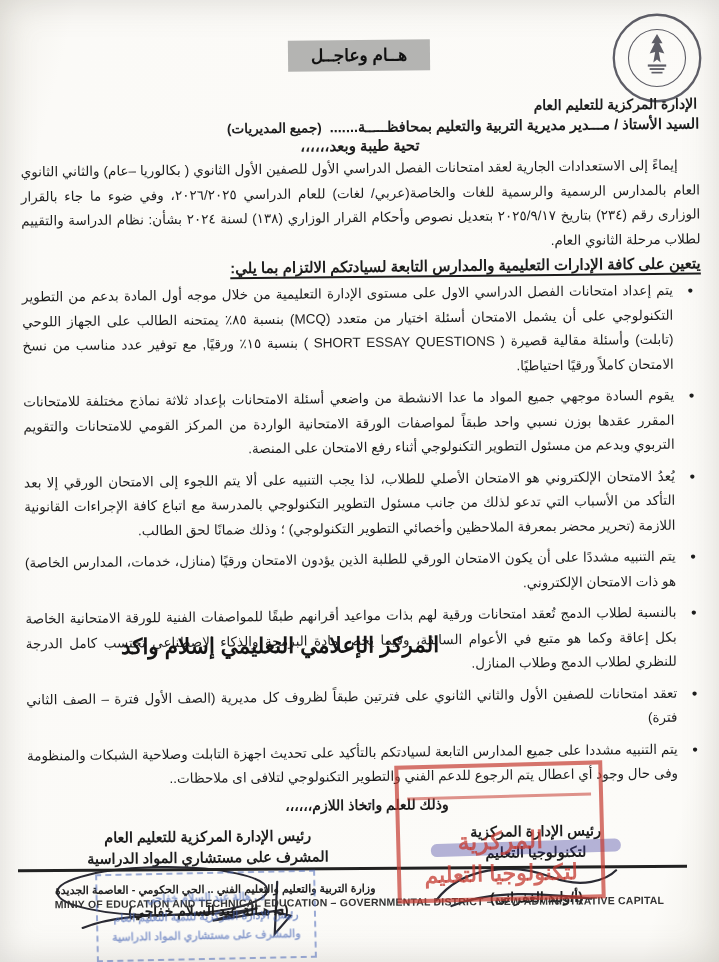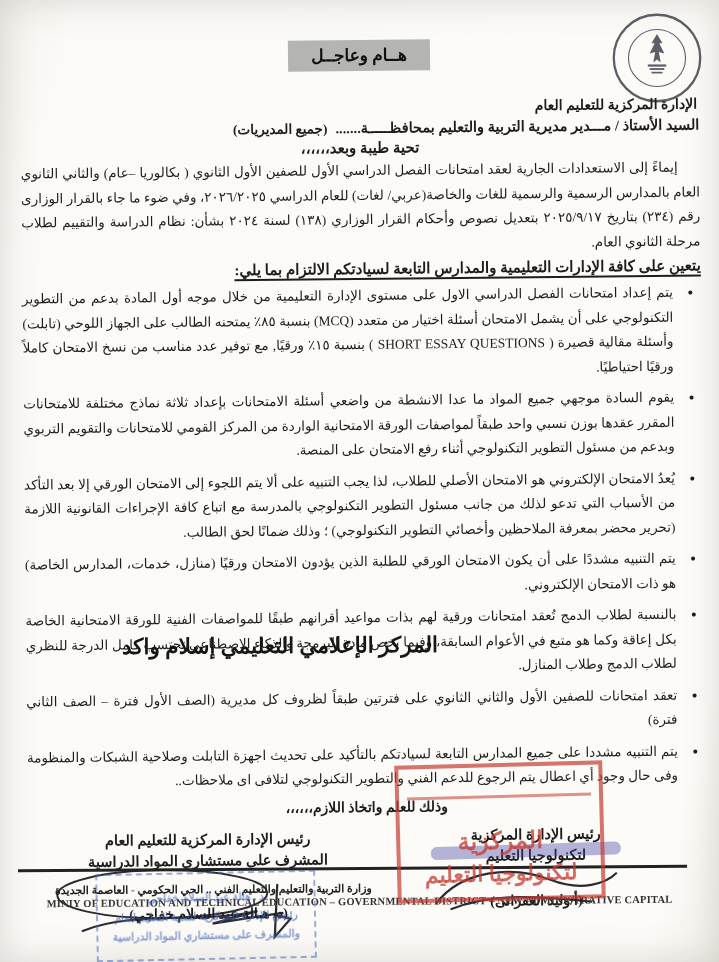--- a/index.html
+++ b/index.html
@@ -4,21 +4,21 @@
 <style>
   html,body{margin:0;padding:0;background:#e9e6e0;}
   .page{
     position:relative;
     width:719px;height:962px;
     margin:0 auto;
     background:linear-gradient(105deg,#f3f1ec 0%,#fbfaf7 8%,#fcfbf8 92%,#f1efe9 100%);
     box-shadow:inset 0 0 35px rgba(120,115,105,.25);
     overflow:hidden;
     direction:rtl;
-    font-family:Liberation Serif, serif;
+    font-family:Liberation Sans, sans-serif;
     color:#1d1d1d;
   }
   
   .seal{position:absolute;top:12px;right:16px;width:92px;height:92px;opacity:.85;}
   
   .urgent{
     position:absolute;top:40px;left:288px;width:142px;height:31px;
     background:#b4b4b2;color:#111;
     display:flex;align-items:center;justify-content:center;
     font-weight:bold;font-size:17px;letter-spacing:1px;

